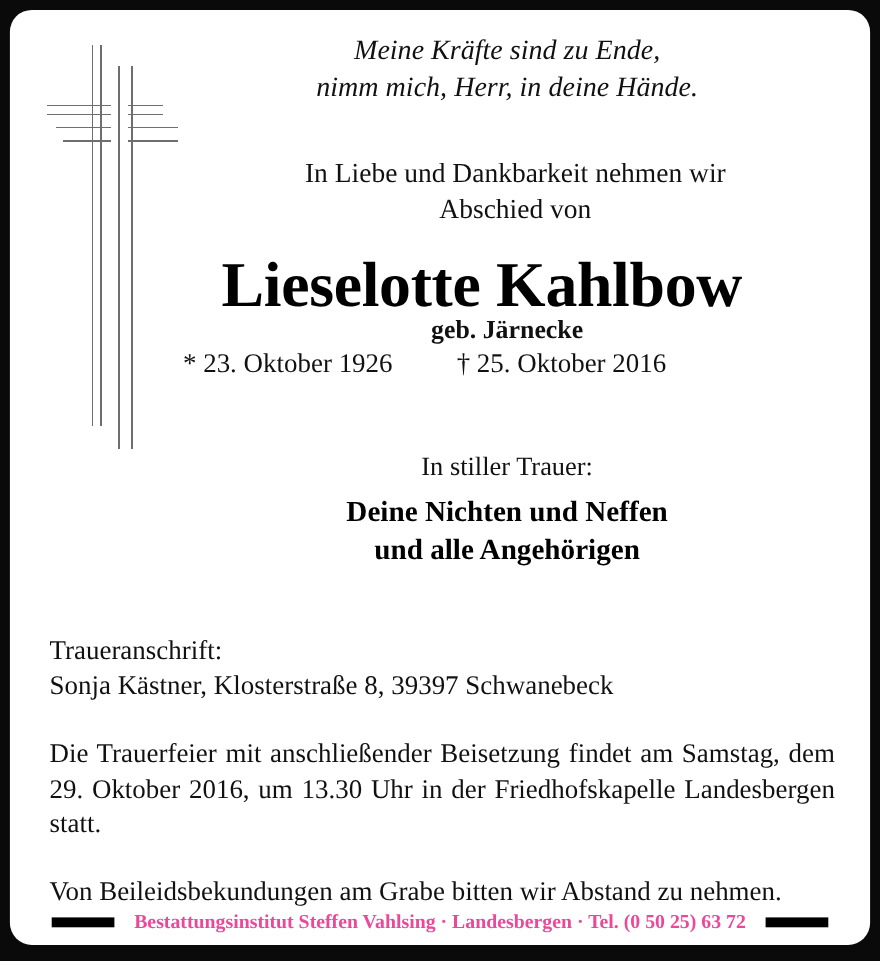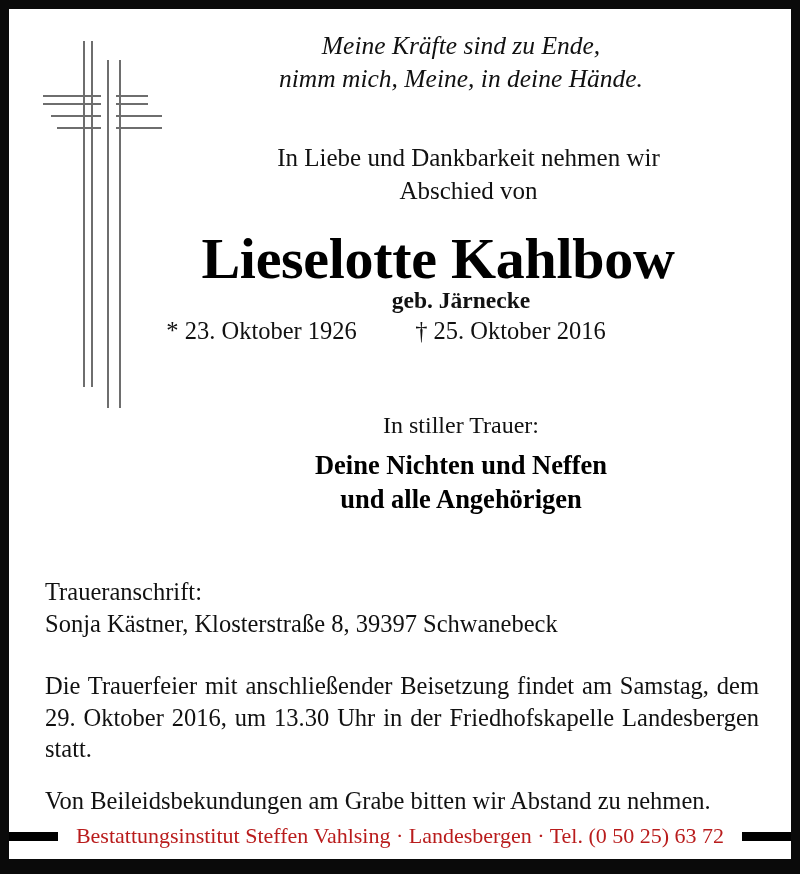--- a/index.html
+++ b/index.html
@@ -23,20 +23,21 @@
     background: #0a0a0a;
     padding: 9px 9px 15px 9px;
   }
   #notice-inner {
     position: relative;
     box-sizing: border-box;
     width: 100%;
     height: 100%;
     background: #ffffff;
     overflow: hidden;
+    border-radius: 20px;
   }
 
   
   #cross-graphic {
     position: absolute;
     left: 22px;
     top: 18px;
     width: 160px;
     height: 400px;
     pointer-events: none;
@@ -134,44 +135,45 @@
     margin: 0;
   }
   .body-para.justified {
     text-align: justify;
     text-align-last: left;
   }
   .spaced-para {
     margin-top: 30px;
   }
   .spaced-para-small {
-    margin-top: 20px;
+    margin-top: 30px;
   }
 
   
   #footer {
     position: absolute;
     left: 20px;
     right: 20px;
     bottom: 10px;
     display: flex;
     align-items: center;
     justify-content: center;
     gap: 18px;
   }
   .footer-bar {
     height: 9px;
     width: 57px;
     background: #000000;
     flex: none;
   }
   #footer-text {
-    font-size: 22px;
-    color: #b91c1c;
+    font-size: 18px;
+    color: #ec4899;
     white-space: nowrap;
+    font-weight: bold;
   }
 </style>
 </head>
 <body>
 
 <div id="notice-card">
   <div id="notice-inner">
 
     <svg id="cross-graphic" viewBox="0 0 160 400" aria-hidden="true">
       <g stroke="#6e6e6e" stroke-width="1.6" fill="none" shape-rendering="crispEdges">
@@ -190,21 +192,21 @@
         <line x1="20" y1="89" x2="70" y2="89"></line>
         <line x1="85" y1="89" x2="131" y2="89"></line>
 
         <line x1="26" y1="101" x2="70" y2="101"></line>
         <line x1="85" y1="101" x2="131" y2="101"></line>
       </g>
     </svg>
 
     <div class="center-block" id="epitaph">
       <div>Meine Kräfte sind zu Ende,</div>
-      <div>nimm mich, Meine, in deine Hände.</div>
+      <div>nimm mich, Herr, in deine Hände.</div>
     </div>
 
     <div class="center-block" id="farewell-intro">
       <div>In Liebe und Dankbarkeit nehmen wir</div>
       <div>Abschied von</div>
     </div>
 
     <div class="center-block" id="deceased-name">Lieselotte Kahlbow</div>
 
     <div class="center-block" id="maiden-name">geb. Järnecke</div>

